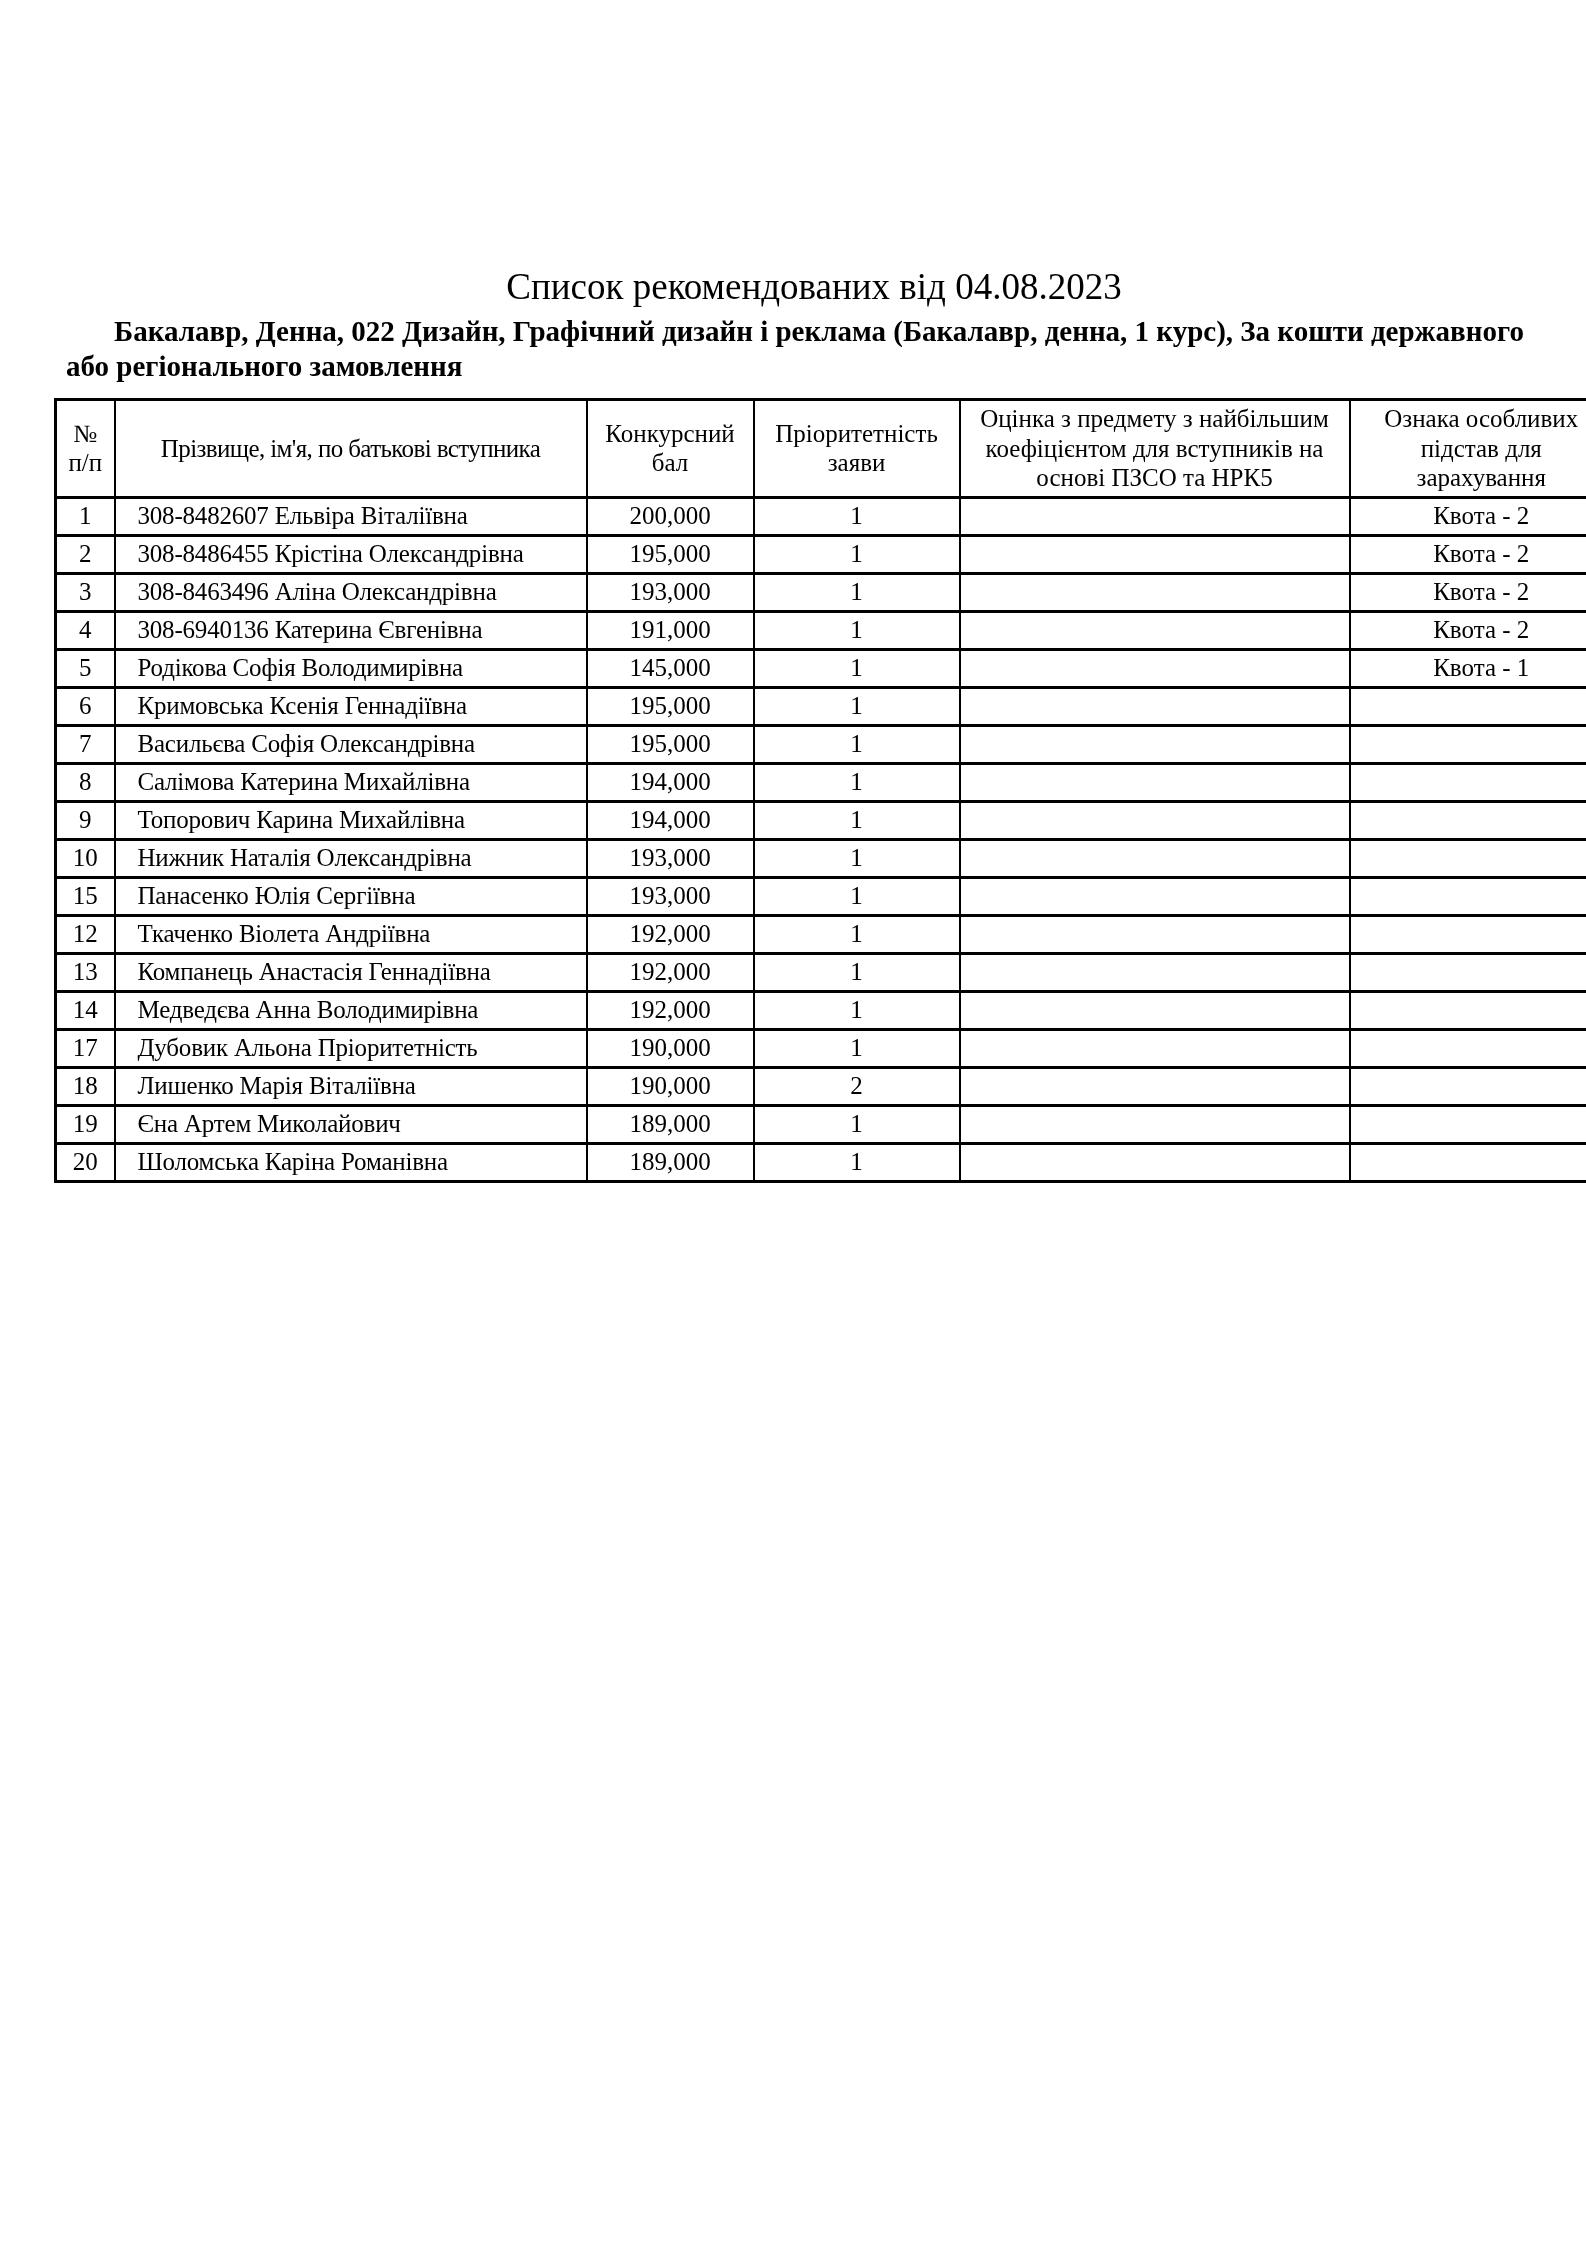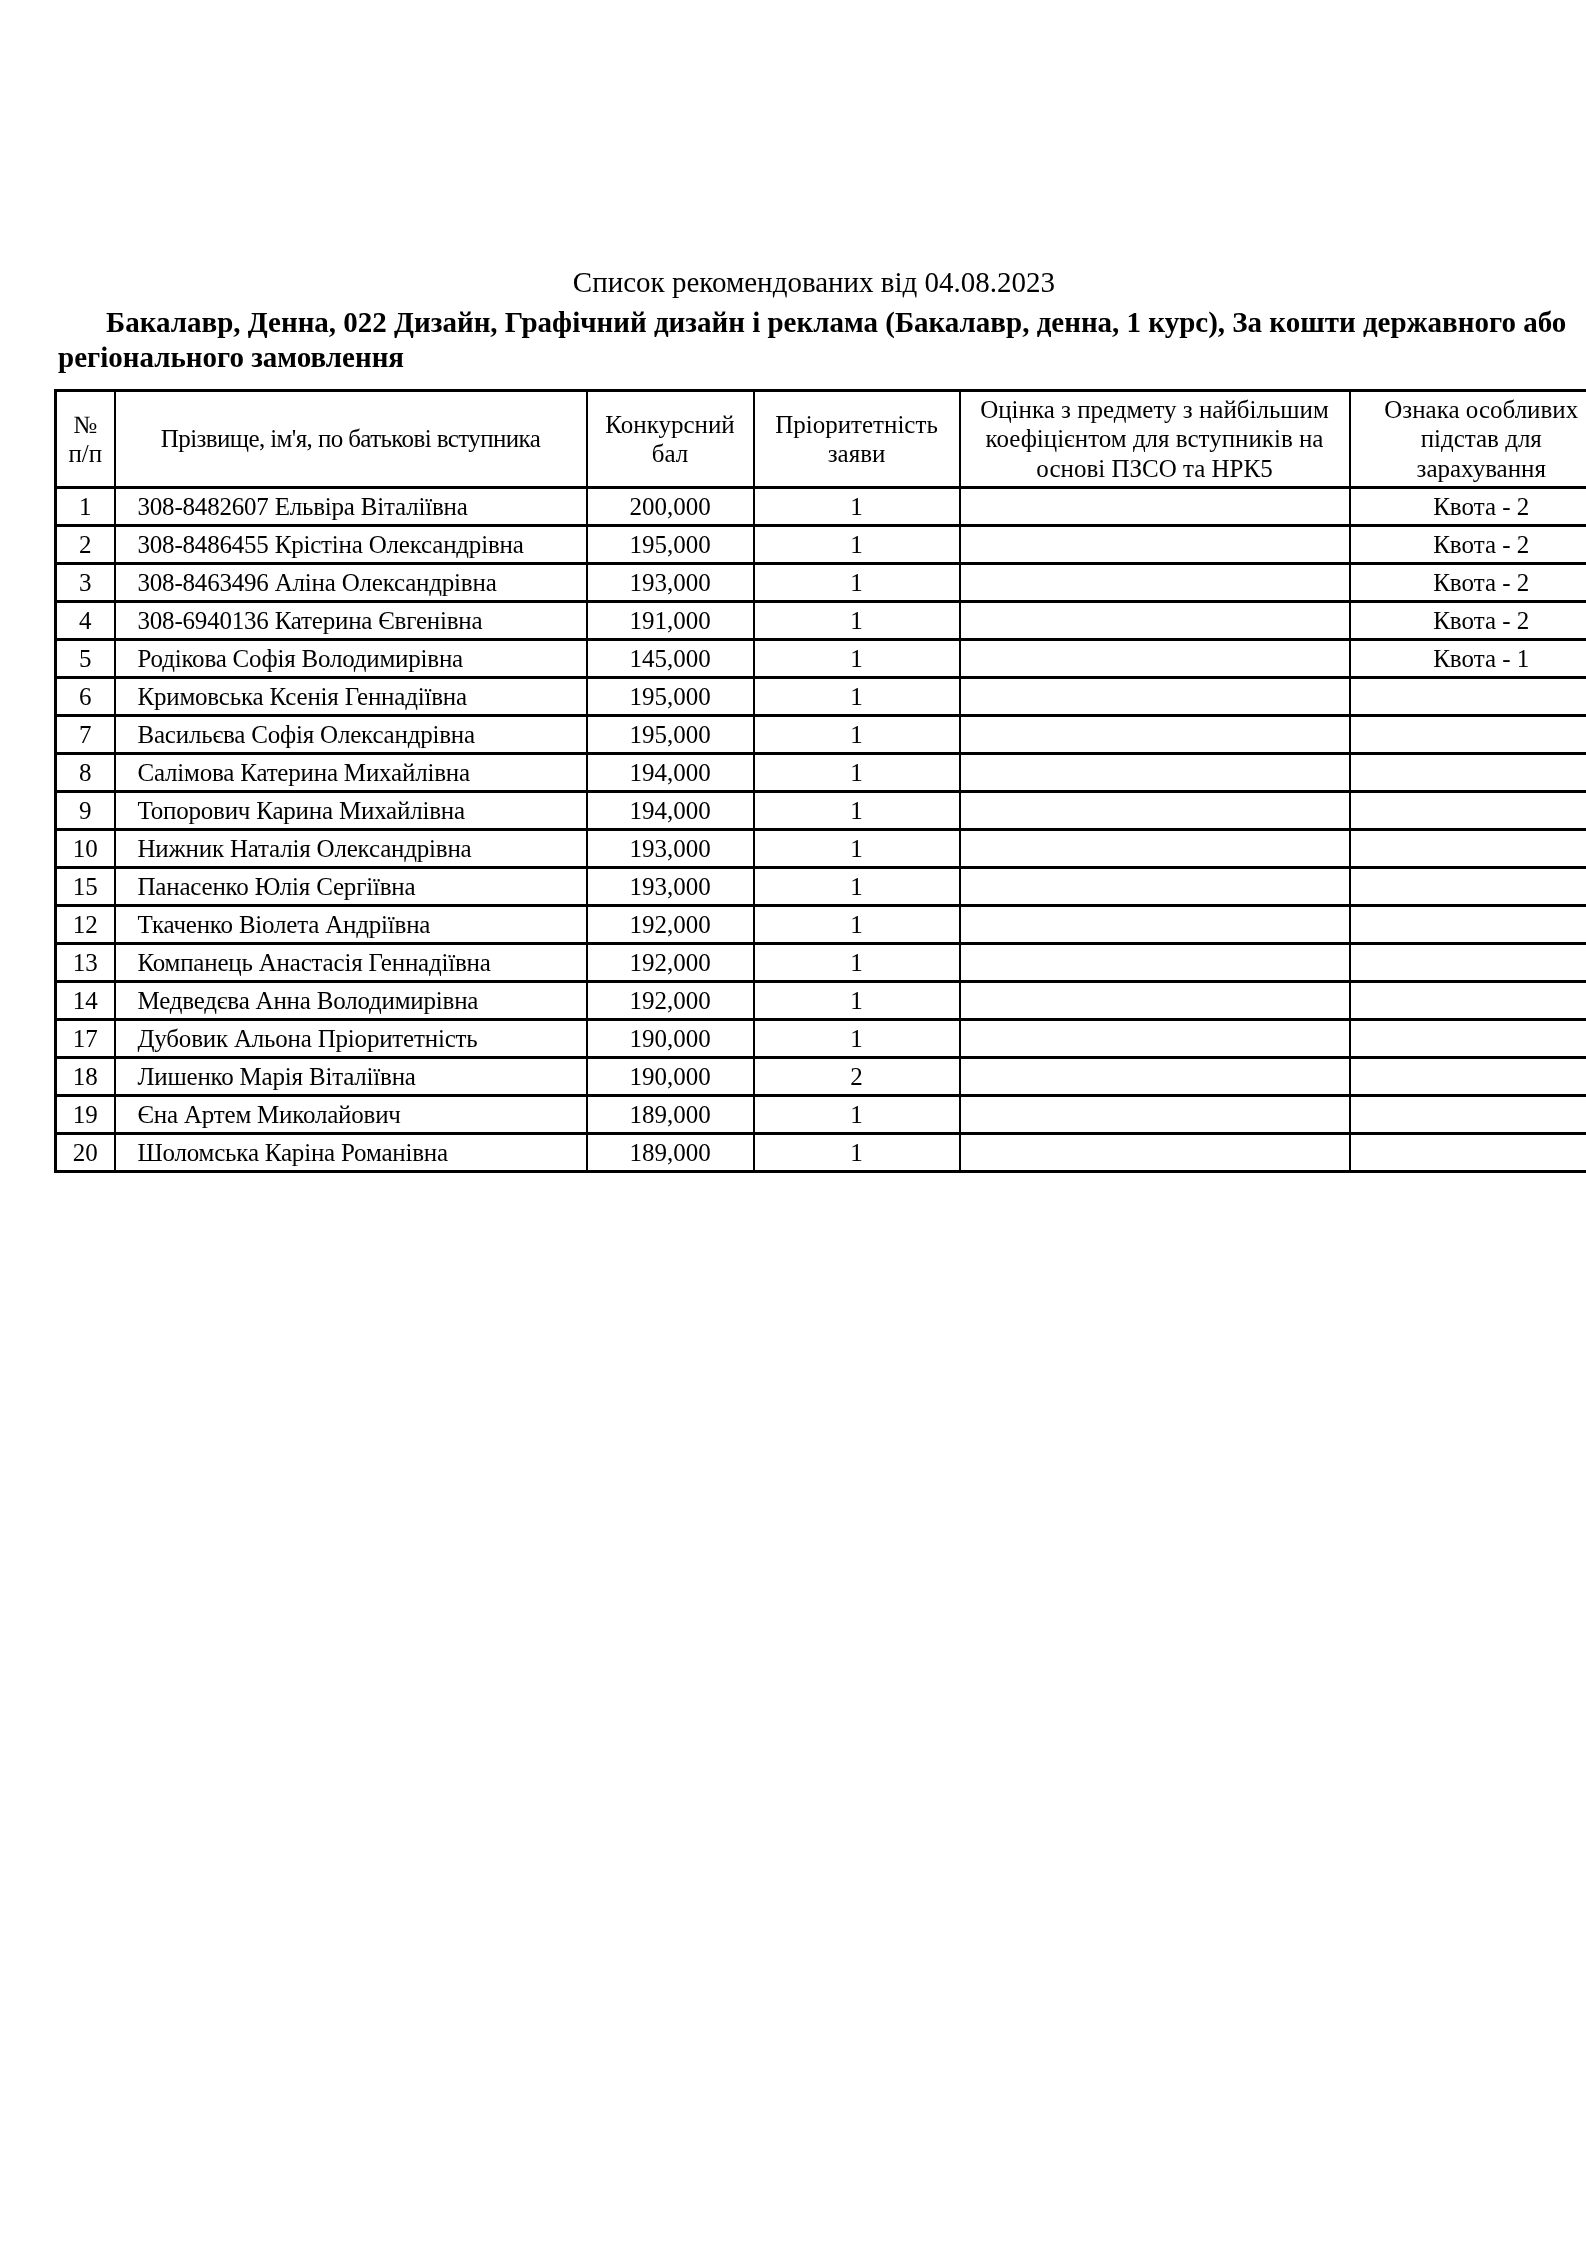--- a/index.html
+++ b/index.html
@@ -13,31 +13,31 @@
     font-family: "Liberation Serif", serif;
     color: #000000;
     position: relative;
   }
   .page {
     box-sizing: border-box;
     width: 1586px;
     padding: 266px 12px 0 54px;
   }
   .doc-title {
-    font-size: 29px;
+    font-size: 37px;
     line-height: 1.16;
     text-align: center;
     font-weight: normal;
   }
   .doc-subtitle {
     font-size: 29px;
     font-weight: bold;
     line-height: 1.21;
     text-indent: 48px;
-    margin: 5px 0 0 4px;
+    margin: 5px 0 0 12px;
     max-width: 1510px;
   }
   table.rec-table {
     margin-top: 14px;
     border-collapse: collapse;
     table-layout: fixed;
     width: 1518px;
     border: 3px solid #000;
     font-size: 25px;
   }

